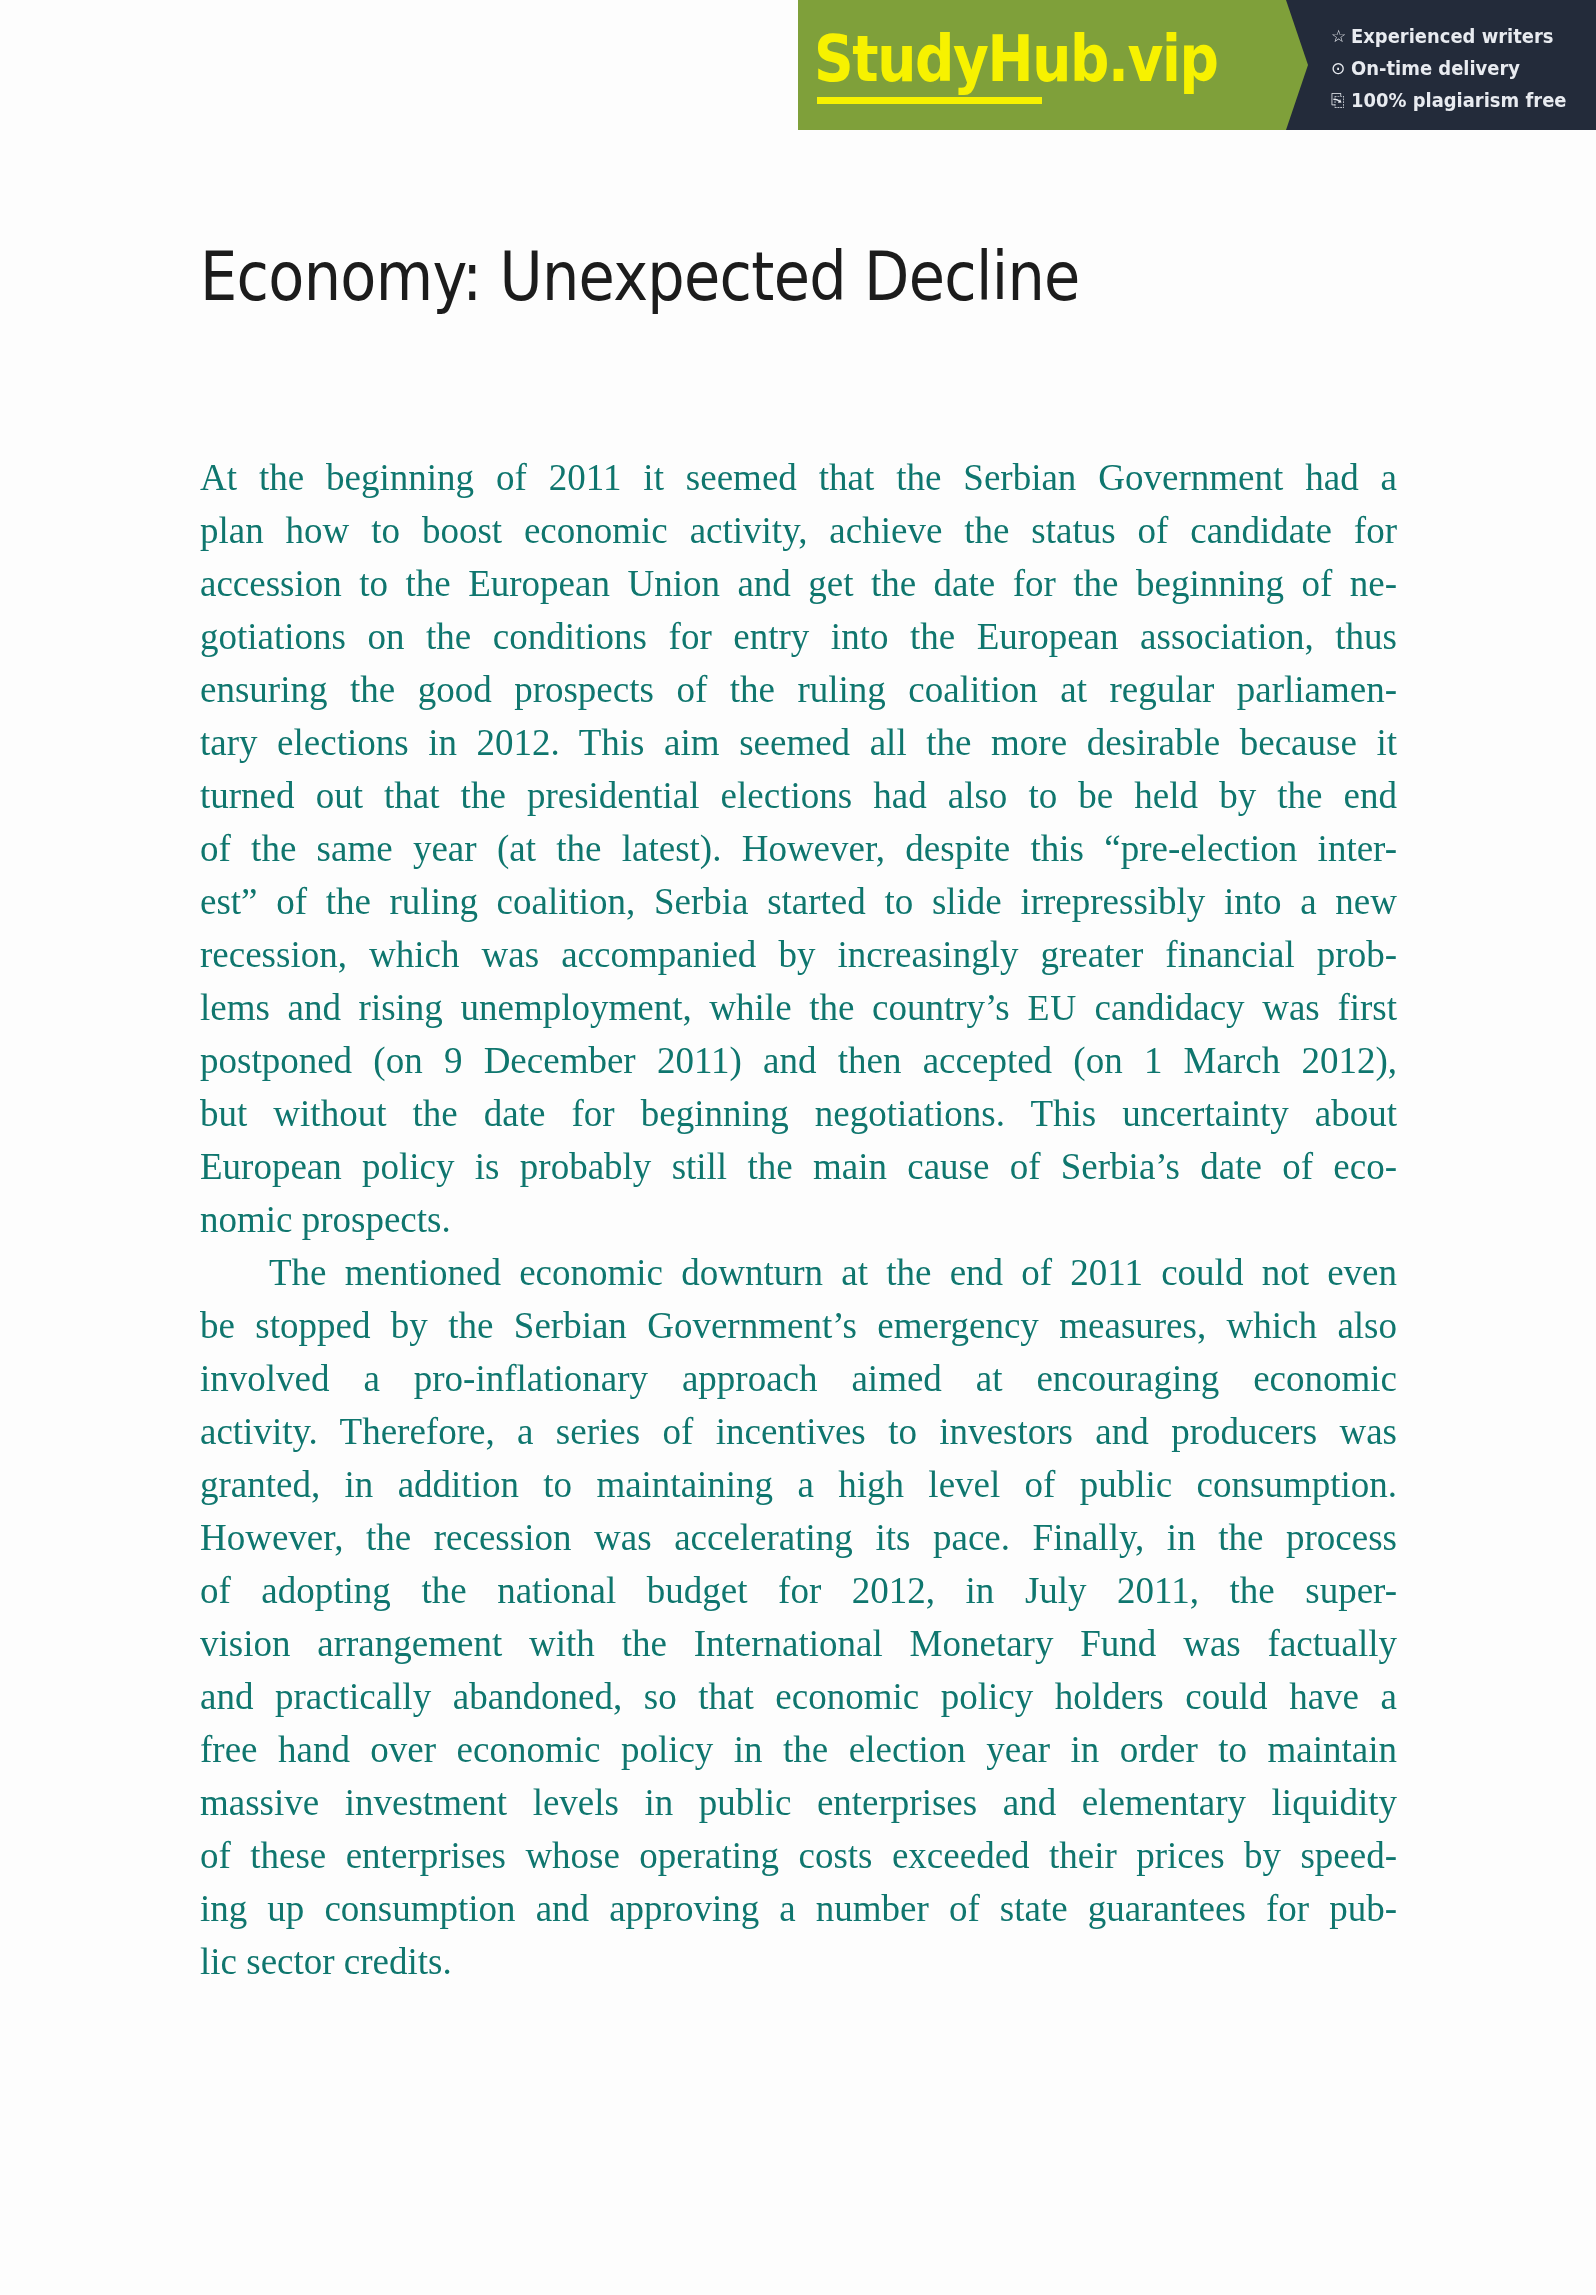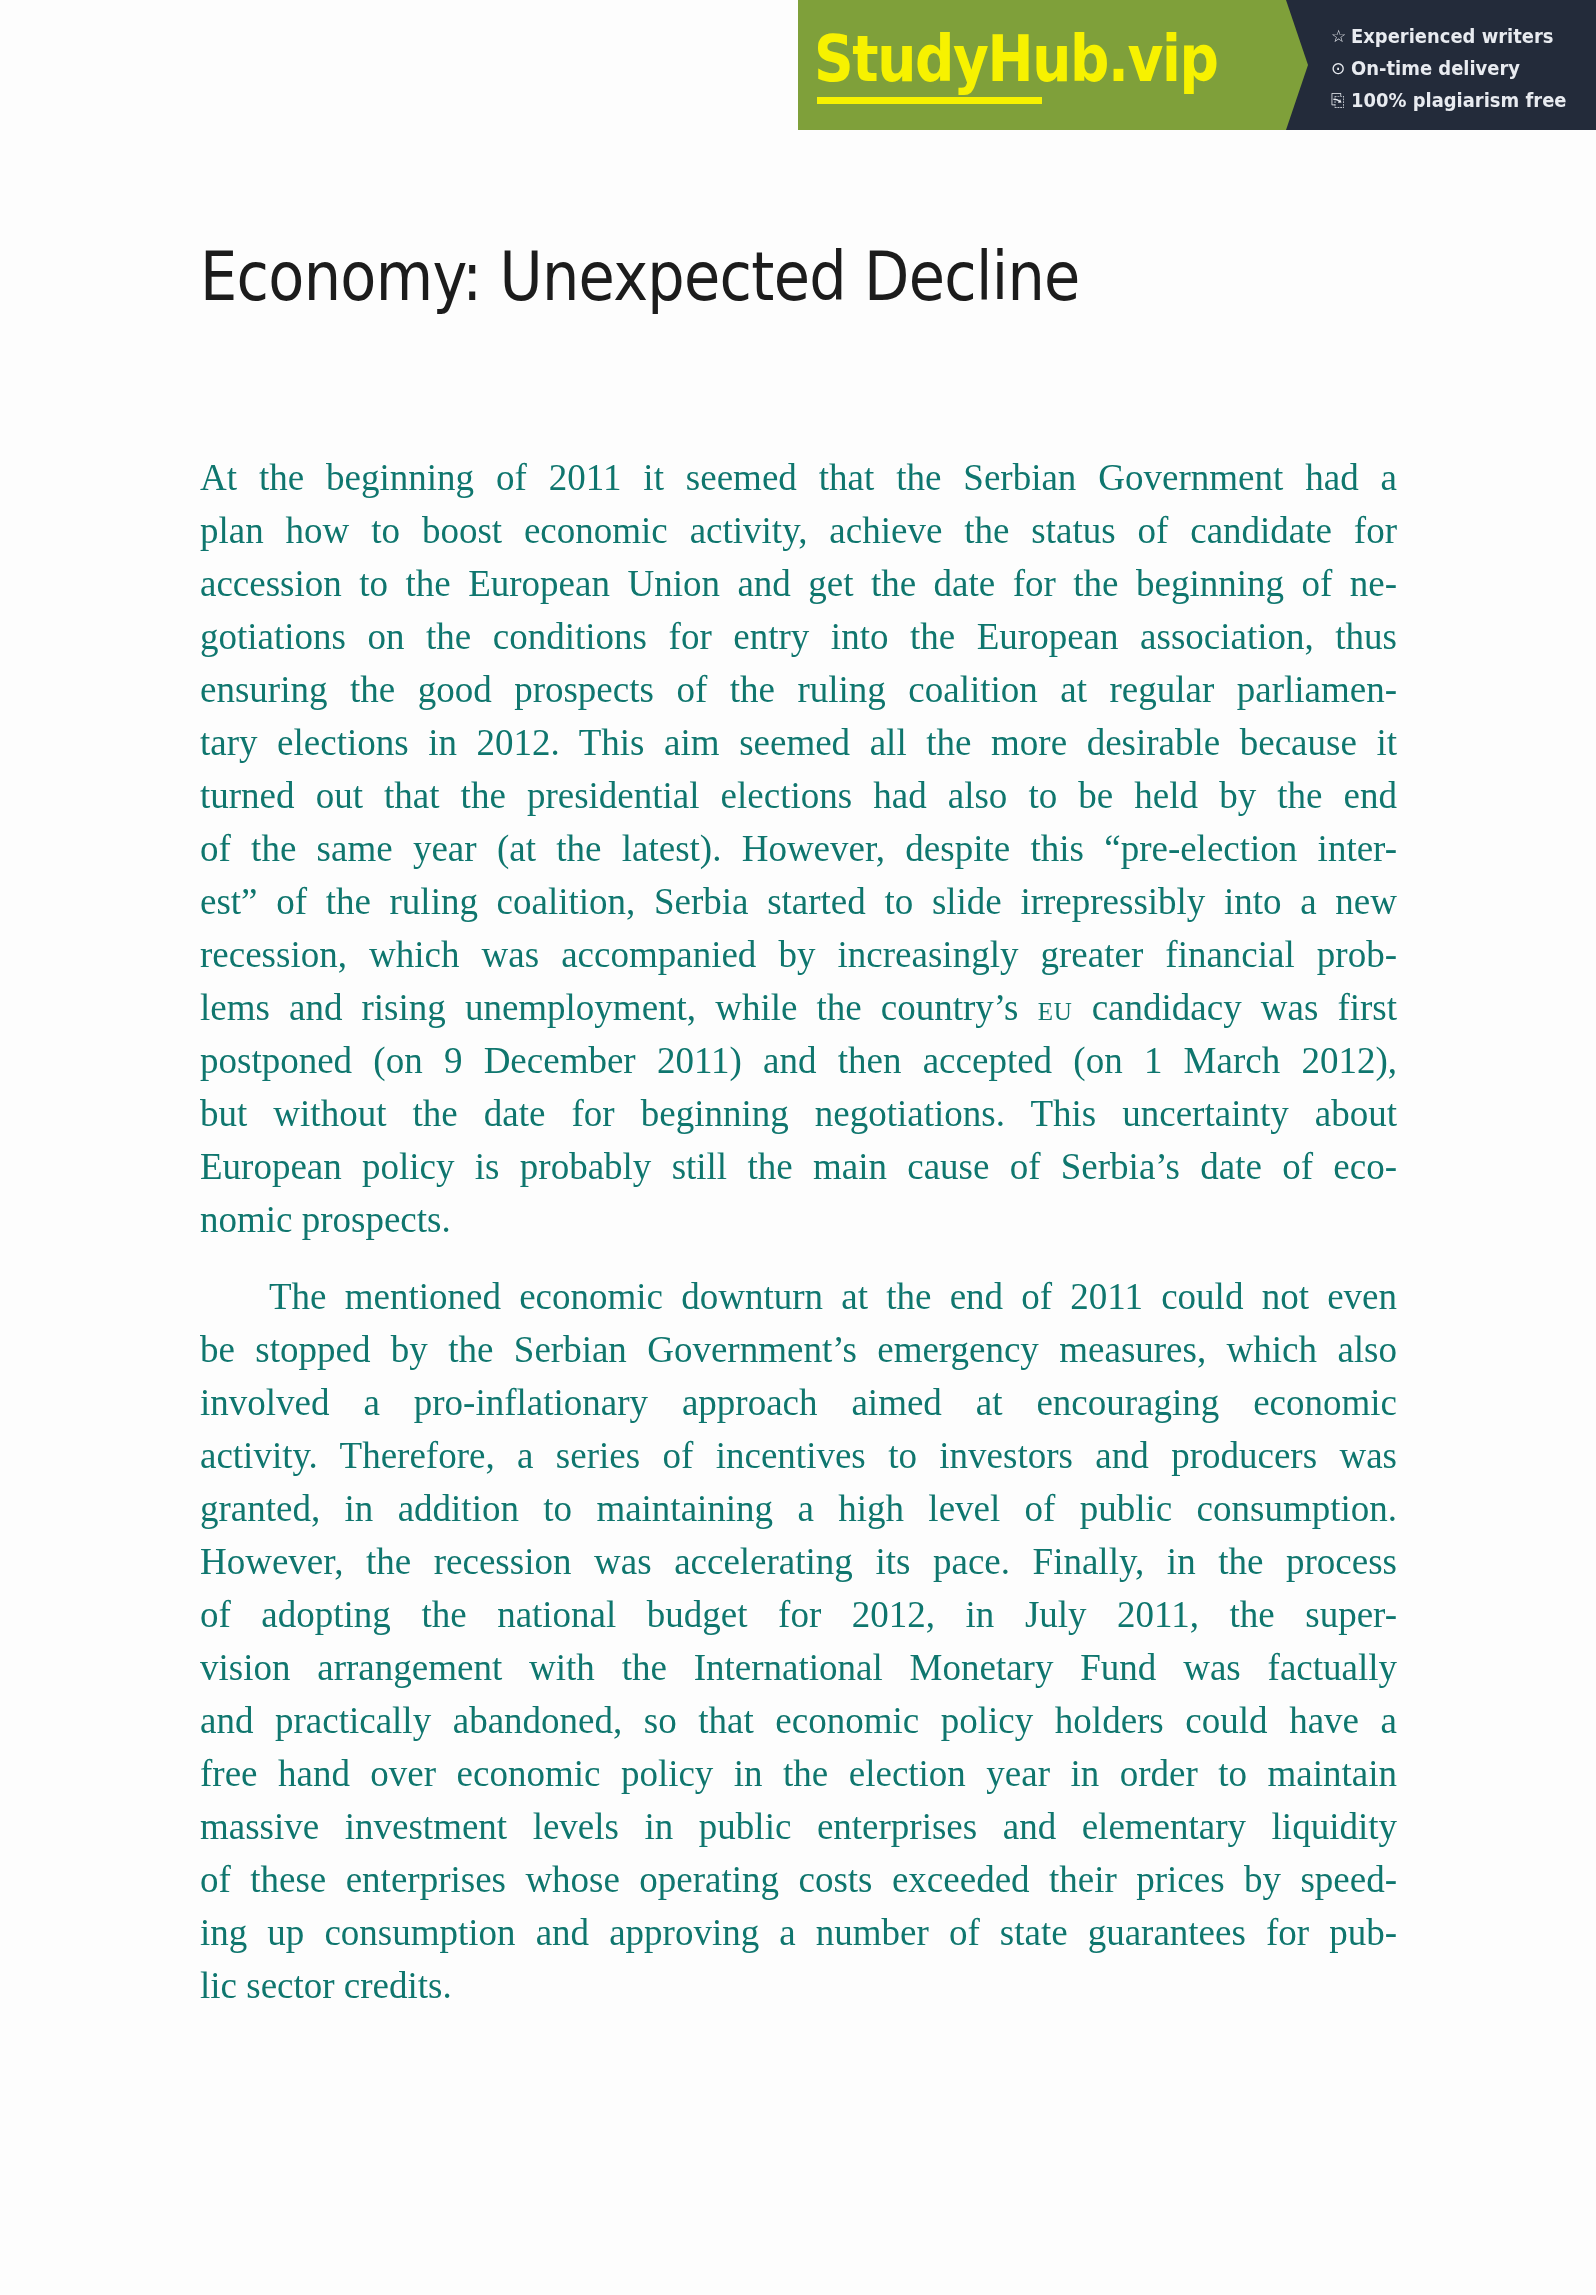--- a/index.html
+++ b/index.html
@@ -122,24 +122,23 @@
     white-space: nowrap;
     text-align: justify;
     text-align-last: justify;
     color: #0f766e;
   }
   .line.last {
     text-align-last: left;
   }
   .line.indent {
     padding-left: 69px;
-    margin-top: 24px;
   }
   .sc {
-    font-size: 25px;
+    font-size: 36px;
     letter-spacing: 0.8px;
   }
 </style>
 </head>
 <body>
 
 <div class="banner">
   <div class="banner-green">
     <div class="brand">StudyHub.vip</div>
     <div class="brand-underline"></div>

